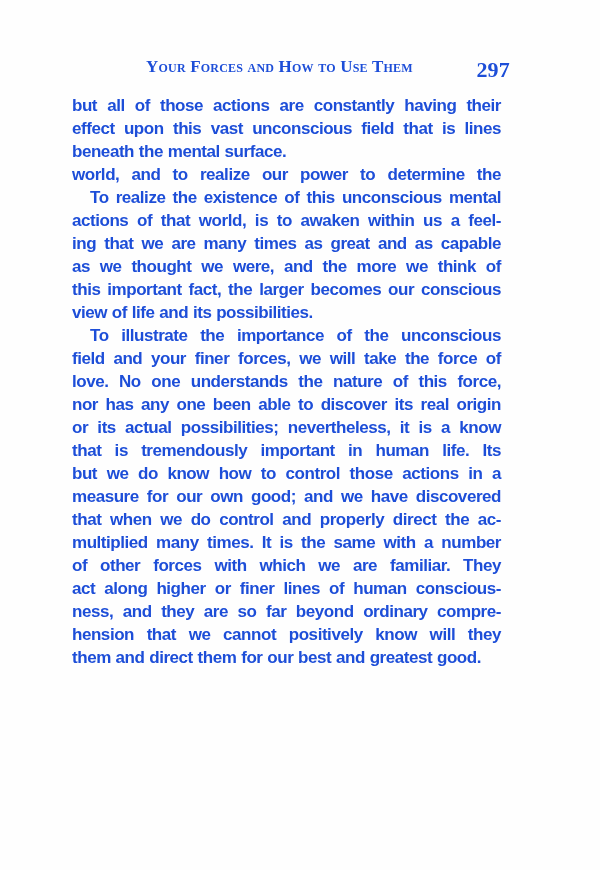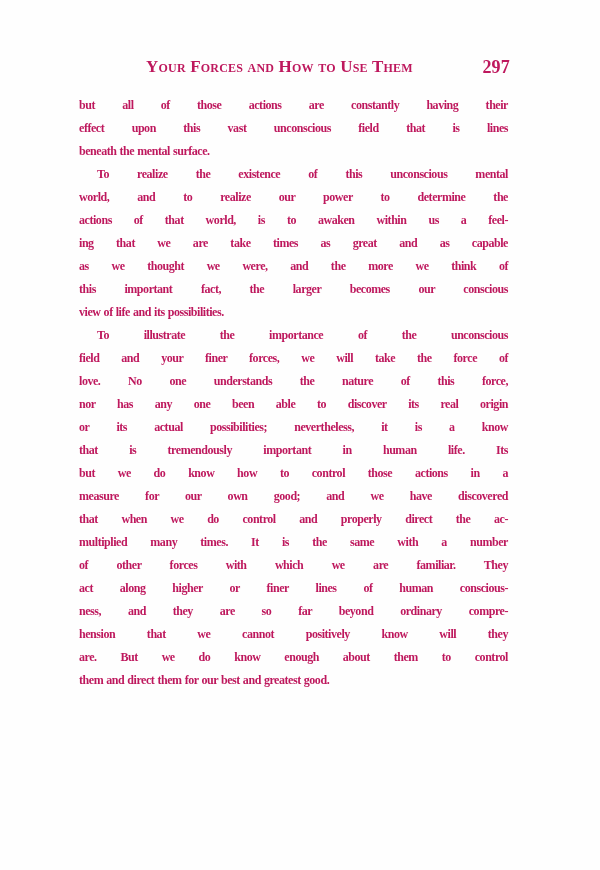--- a/index.html
+++ b/index.html
@@ -1,34 +1,34 @@
 <!DOCTYPE html>
 <html><head>
   <meta charset="utf-8">
   <style>
     html, body { margin: 0; padding: 0; background: #ffffff; }
     body { width: 600px; height: 870px; position: relative; overflow: hidden; }
     .page {
       position: absolute; left: 0; top: 0; width: 600px; height: 870px; background: #fefefe;
-      font-family: "DejaVu Serif", "Liberation Serif", serif; color: #be185d;
+      font-family: "DejaVu Serif", "Liberation Serif", serif; color: #1d4ed8;
     }
     .running-head {
       position: absolute; left: 78px; top: 57px; width: 432px; height: 24px;
       font-family: "Liberation Serif", serif; font-size: 17px; letter-spacing: 0.2px;
     }
     .running-title {
       position: absolute; left: 68px; top: 0; font-variant: small-caps; font-weight: bold;
       font-size: 17px; white-space: nowrap;
     }
     .page-number {
-      position: absolute; right: 0; top: 0; font-size: 18px; font-weight: bold;
+      position: absolute; right: 0; top: 0; font-size: 22px; font-weight: bold;
     }
     .body-text {
-      position: absolute; left: 79px; top: 94px; width: 429px;
-      font-family: Liberation Serif, serif; font-size: 12px; line-height: 23px;
+      position: absolute; left: 72px; top: 94px; width: 429px;
+      font-family: Liberation Sans, sans-serif; font-size: 17px; line-height: 23px;
       font-weight: bold; text-align: justify; letter-spacing: -0.45px; word-spacing: 0.5px;
     }
     .line {
       display: block; height: 23px; white-space: nowrap; text-align: justify;
       text-align-last: justify;
     }
     .line.last { text-align-last: left; }
     .line.indent { padding-left: 18px; }
   </style>
 </head>
@@ -39,38 +39,37 @@
     <span class="running-title">Your Forces and How to Use Them</span>
     <span class="page-number">297</span>
   </div>
 
   <div class="body-text">
 
     <span class="line">but all of those actions are constantly having their</span>
     <span class="line">effect upon this vast unconscious field that is lines</span>
     <span class="line last">beneath the mental surface.</span>
 
+    <span class="line">world, and to realize our power to determine the</span>
     <span class="line indent">To realize the existence of this unconscious mental</span>
-    <span class="line">world, and to realize our power to determine the</span>
     <span class="line">actions of that world, is to awaken within us a feel-</span>
-    <span class="line">ing that we are take times as great and as capable</span>
+    <span class="line">ing that we are many times as great and as capable</span>
     <span class="line">as we thought we were, and the more we think of</span>
     <span class="line">this important fact, the larger becomes our conscious</span>
     <span class="line last">view of life and its possibilities.</span>
 
     <span class="line indent">To illustrate the importance of the unconscious</span>
     <span class="line">field and your finer forces, we will take the force of</span>
     <span class="line">love.  No one understands the nature of this force,</span>
     <span class="line">nor has any one been able to discover its real origin</span>
     <span class="line">or its actual possibilities; nevertheless, it is a know</span>
     <span class="line">that is tremendously important in human life.  Its</span>
     <span class="line">but we do know how to control those actions in a</span>
     <span class="line">measure for our own good; and we have discovered</span>
     <span class="line">that when we do control and properly direct the ac-</span>
     <span class="line">multiplied many times.  It is the same with a number</span>
     <span class="line">of other forces with which  we are familiar.  They</span>
     <span class="line">act along higher or finer lines of human conscious-</span>
     <span class="line">ness, and they are so far beyond ordinary compre-</span>
     <span class="line">hension that we cannot positively know will they</span>
-    <span class="line">are.  But we do know enough about them to control</span>
     <span class="line last">them and direct them for our best and greatest good.</span>
   </div>
 </div>
 
 </body></html>

